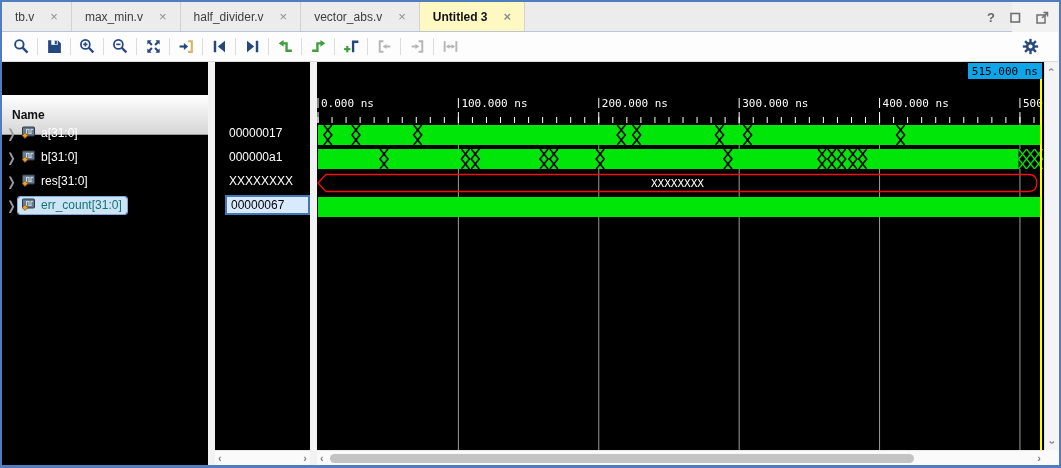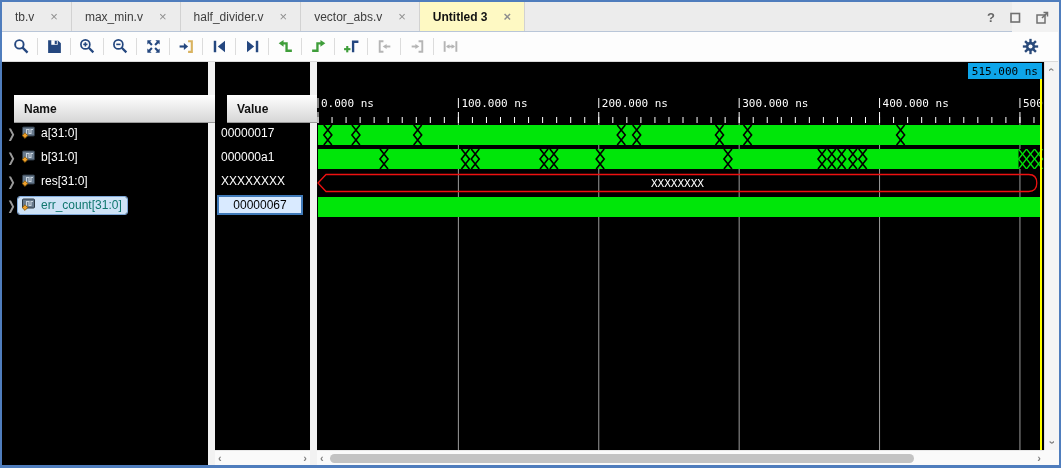--- a/index.html
+++ b/index.html
@@ -27,32 +27,32 @@
     border-bottom:1px solid #dadada;display:flex;align-items:center;padding-left:7px;}
   .tbtn{width:24px;height:24px;display:flex;align-items:center;justify-content:center;}
   .tsep{width:1px;height:17px;background:#dcdcdc;margin:0 4px;}
   .settings{margin-left:auto;margin-right:16px;}
 
   
   .panel{top:60px;height:403px;background:#000;}
   .name-panel{left:0;width:206px;}
   .value-panel{left:213px;width:95px;}
   .wave-panel{left:315px;width:727px;overflow:hidden;}
-  .colhead{position:absolute;left:0;top:33px;width:100%;height:28px;
+  .colhead{position:absolute;left:0;top:33px;width:100%;height:40px;
     background:linear-gradient(#ffffff,#d6d6d6);border-bottom:1px solid #9a9a9a;
     display:flex;align-items:center;padding-left:10px;
-    font-size:12px;font-weight:bold;color:#111;margin-left:12px;}
+    font-size:12px;font-weight:bold;color:#111;}
   .rows{position:absolute;left:0;top:59px;width:100%;}
   .sig-row{height:24px;display:flex;align-items:center;padding-left:3px;color:#fff;font-size:12px;white-space:nowrap;}
   .expander{color:#9a9a9a;font-size:10px;width:13px;text-align:center;transform:scaleY(1.25);}
   .namebox{display:flex;align-items:center;gap:5px;padding:1px 5px 2px 3px;border-radius:2px;}
   .namebox.sel{background:#cfe3f7;outline:1px solid #7fa8d9;color:#0f766e;}
-  .val-row{height:24px;display:flex;align-items:center;padding-left:6px;color:#fff;font-size:12px;}
+  .val-row{height:24px;display:flex;align-items:center;padding-left:6px;color:#fff;font-size:12px;margin-left:8px;}
   .valbox{background:#d9eaff;border:2px solid #3f79b8;color:#000;
-    padding:1px 4px;width:86px;margin-left:-4px;text-align:center;}
+    padding:1px 4px;width:86px;margin-left:-4px;}
 
   
   .mono{font-family:"DejaVu Sans Mono",monospace;}
   .cursorbox{position:absolute;top:1px;right:2px;height:16px;background:#0ea5e9;
     color:#000;font-size:11px;display:flex;align-items:center;padding:0 4px;z-index:6;}
   .cursorline{position:absolute;top:17px;width:2px;height:371px;background:#ffff00;z-index:5;}
   #wave-ruler{position:absolute;left:0;top:33px;}
   #wave-rows{position:absolute;left:0;top:61px;width:727px;height:327px;}
   #wave-rows svg{position:absolute;left:0;}
 
@@ -294,23 +294,20 @@
                 <path d="M4,6.8 L6.8,9.6 L4,12.4 L1.2,9.6 Z" fill="#f0a02c" stroke="#7a5200" stroke-width="0.8"></path>
               </svg>
             </span>
             <span>err_count[31:0]</span>
           </span>
         </div>
       </div>
   </div>
 
   <div class="abs panel value-panel">
-    <div class="colhead">
-      <span>Value</span>
-    </div>
     <div class="rows" id="value-rows">
         <div class="val-row">
           <span>00000017</span>
         </div>
         <div class="val-row">
           <span>000000a1</span>
         </div>
         <div class="val-row">
           <span>XXXXXXXX</span>
         </div>

